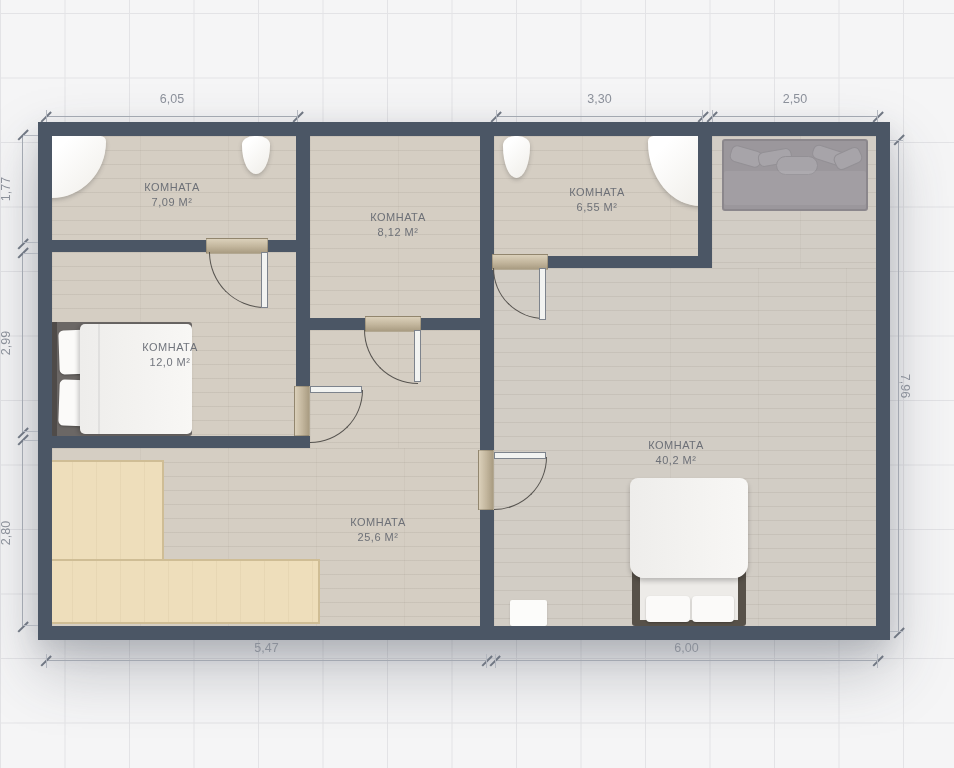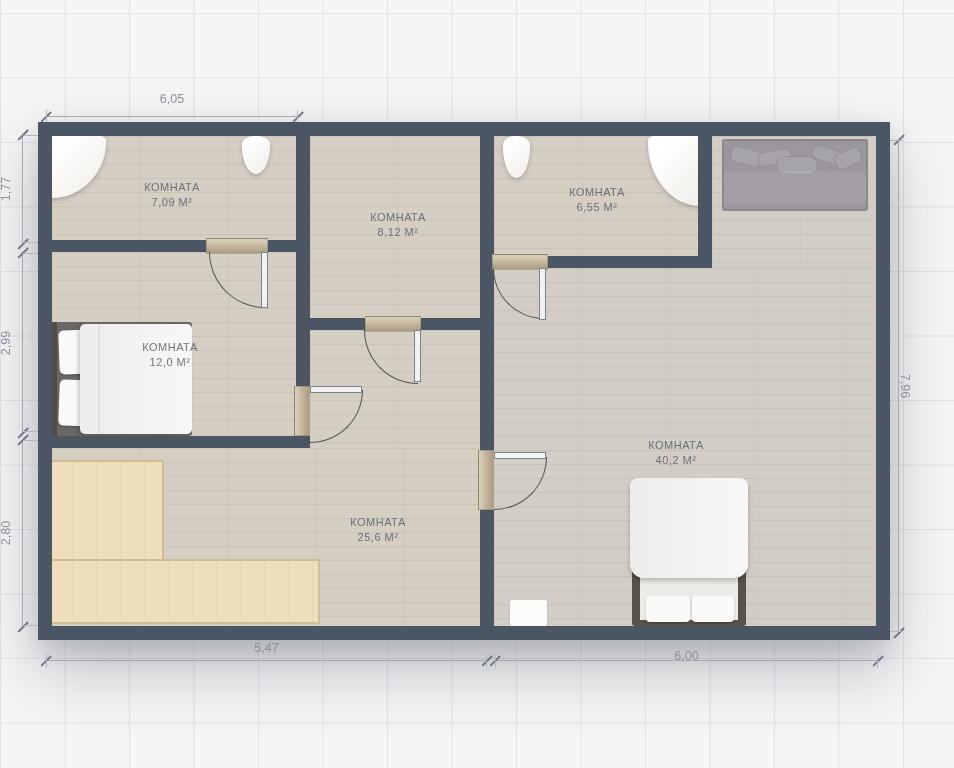--- a/index.html
+++ b/index.html
@@ -70,32 +70,50 @@
 
   <div class="dim" style="left:46px;top:92px;width:252px;height:26px;">
     <div class="dim-text">6,05</div>
     <div class="rule-h" style="top:24px;">
       <span class="tick" style="left:-7px;top:-1px;"></span>
       <span class="tick" style="right:-7px;top:-1px;"></span>
       <span class="extv" style="left:0;"></span>
       <span class="extv" style="right:0;"></span>
     </div>
   </div>
+  <div class="dim" style="left:496px;top:92px;width:207px;height:26px;">
+    <div class="dim-text">3,30</div>
+    <div class="rule-h" style="top:24px;">
+      <span class="tick" style="left:-7px;top:-1px;"></span>
+      <span class="tick" style="right:-7px;top:-1px;"></span>
+      <span class="extv" style="left:0;"></span>
+      <span class="extv" style="right:0;"></span>
+    </div>
+  </div>
+  <div class="dim" style="left:712px;top:92px;width:166px;height:26px;">
+    <div class="dim-text">2,50</div>
+    <div class="rule-h" style="top:24px;">
+      <span class="tick" style="left:-7px;top:-1px;"></span>
+      <span class="tick" style="right:-7px;top:-1px;"></span>
+      <span class="extv" style="left:0;"></span>
+      <span class="extv" style="right:0;"></span>
+    </div>
+  </div>
 
   <div class="dim" style="left:46px;top:638px;width:441px;height:24px;">
     <div class="dim-text" style="top:3px;">5,47</div>
     <div class="rule-h" style="top:22px;">
       <span class="tick" style="left:-7px;top:-1px;"></span>
       <span class="tick" style="right:-7px;top:-1px;"></span>
       <span class="extv" style="left:0;"></span>
       <span class="extv" style="right:0;"></span>
     </div>
   </div>
   <div class="dim" style="left:495px;top:638px;width:383px;height:24px;">
-    <div class="dim-text" style="top:11px;">6,00</div>
+    <div class="dim-text" style="top:3px;">6,00</div>
     <div class="rule-h" style="top:22px;">
       <span class="tick" style="left:-7px;top:-1px;"></span>
       <span class="tick" style="right:-7px;top:-1px;"></span>
       <span class="extv" style="left:0;"></span>
       <span class="extv" style="right:0;"></span>
     </div>
   </div>
 
   <div class="dim" style="left:10px;top:135px;width:26px;height:108px;">
     <div class="rule-v" style="left:12px;">

